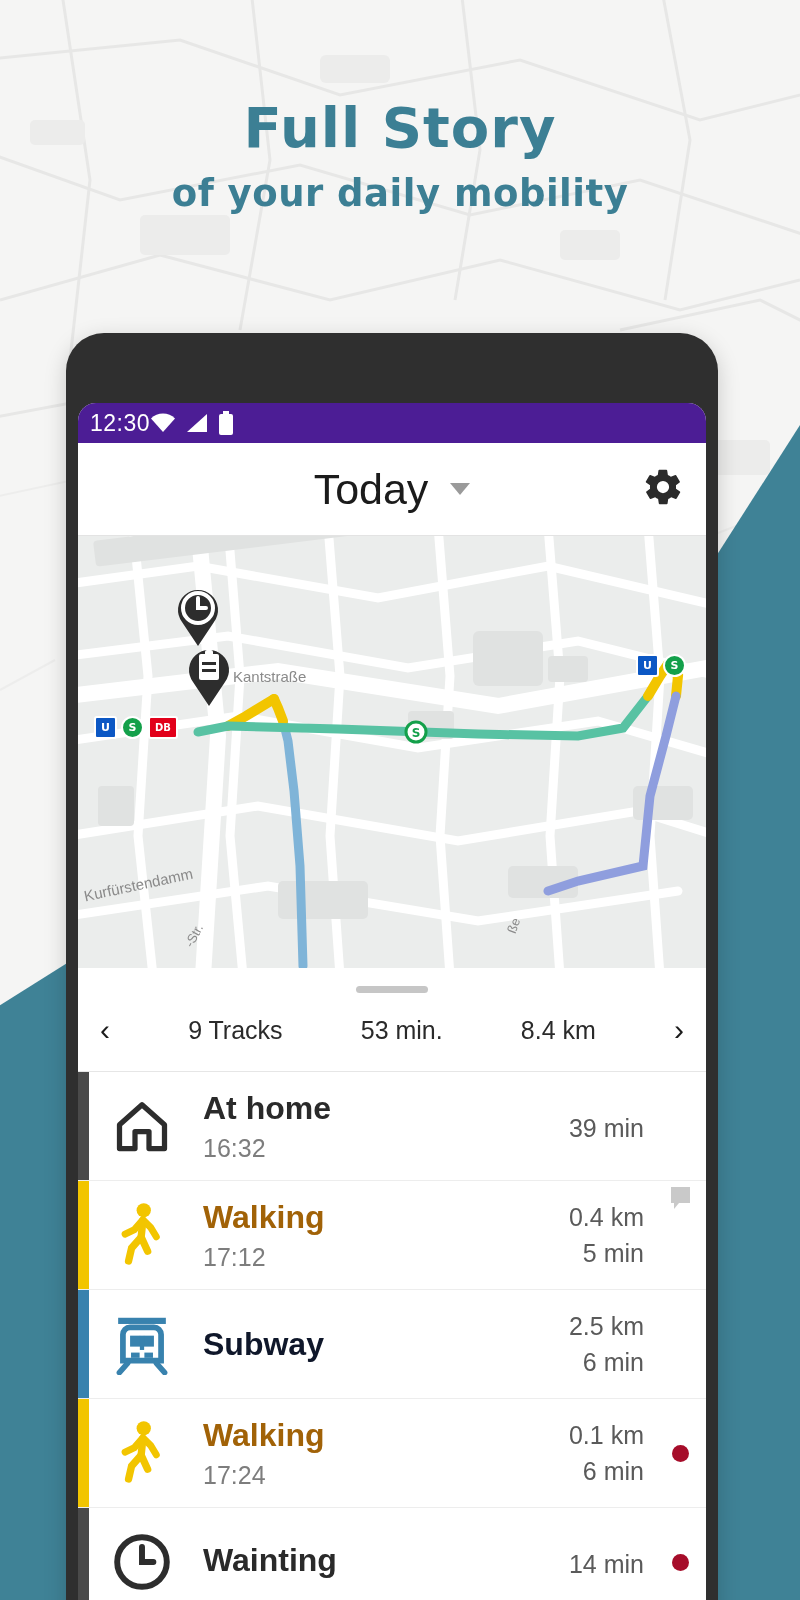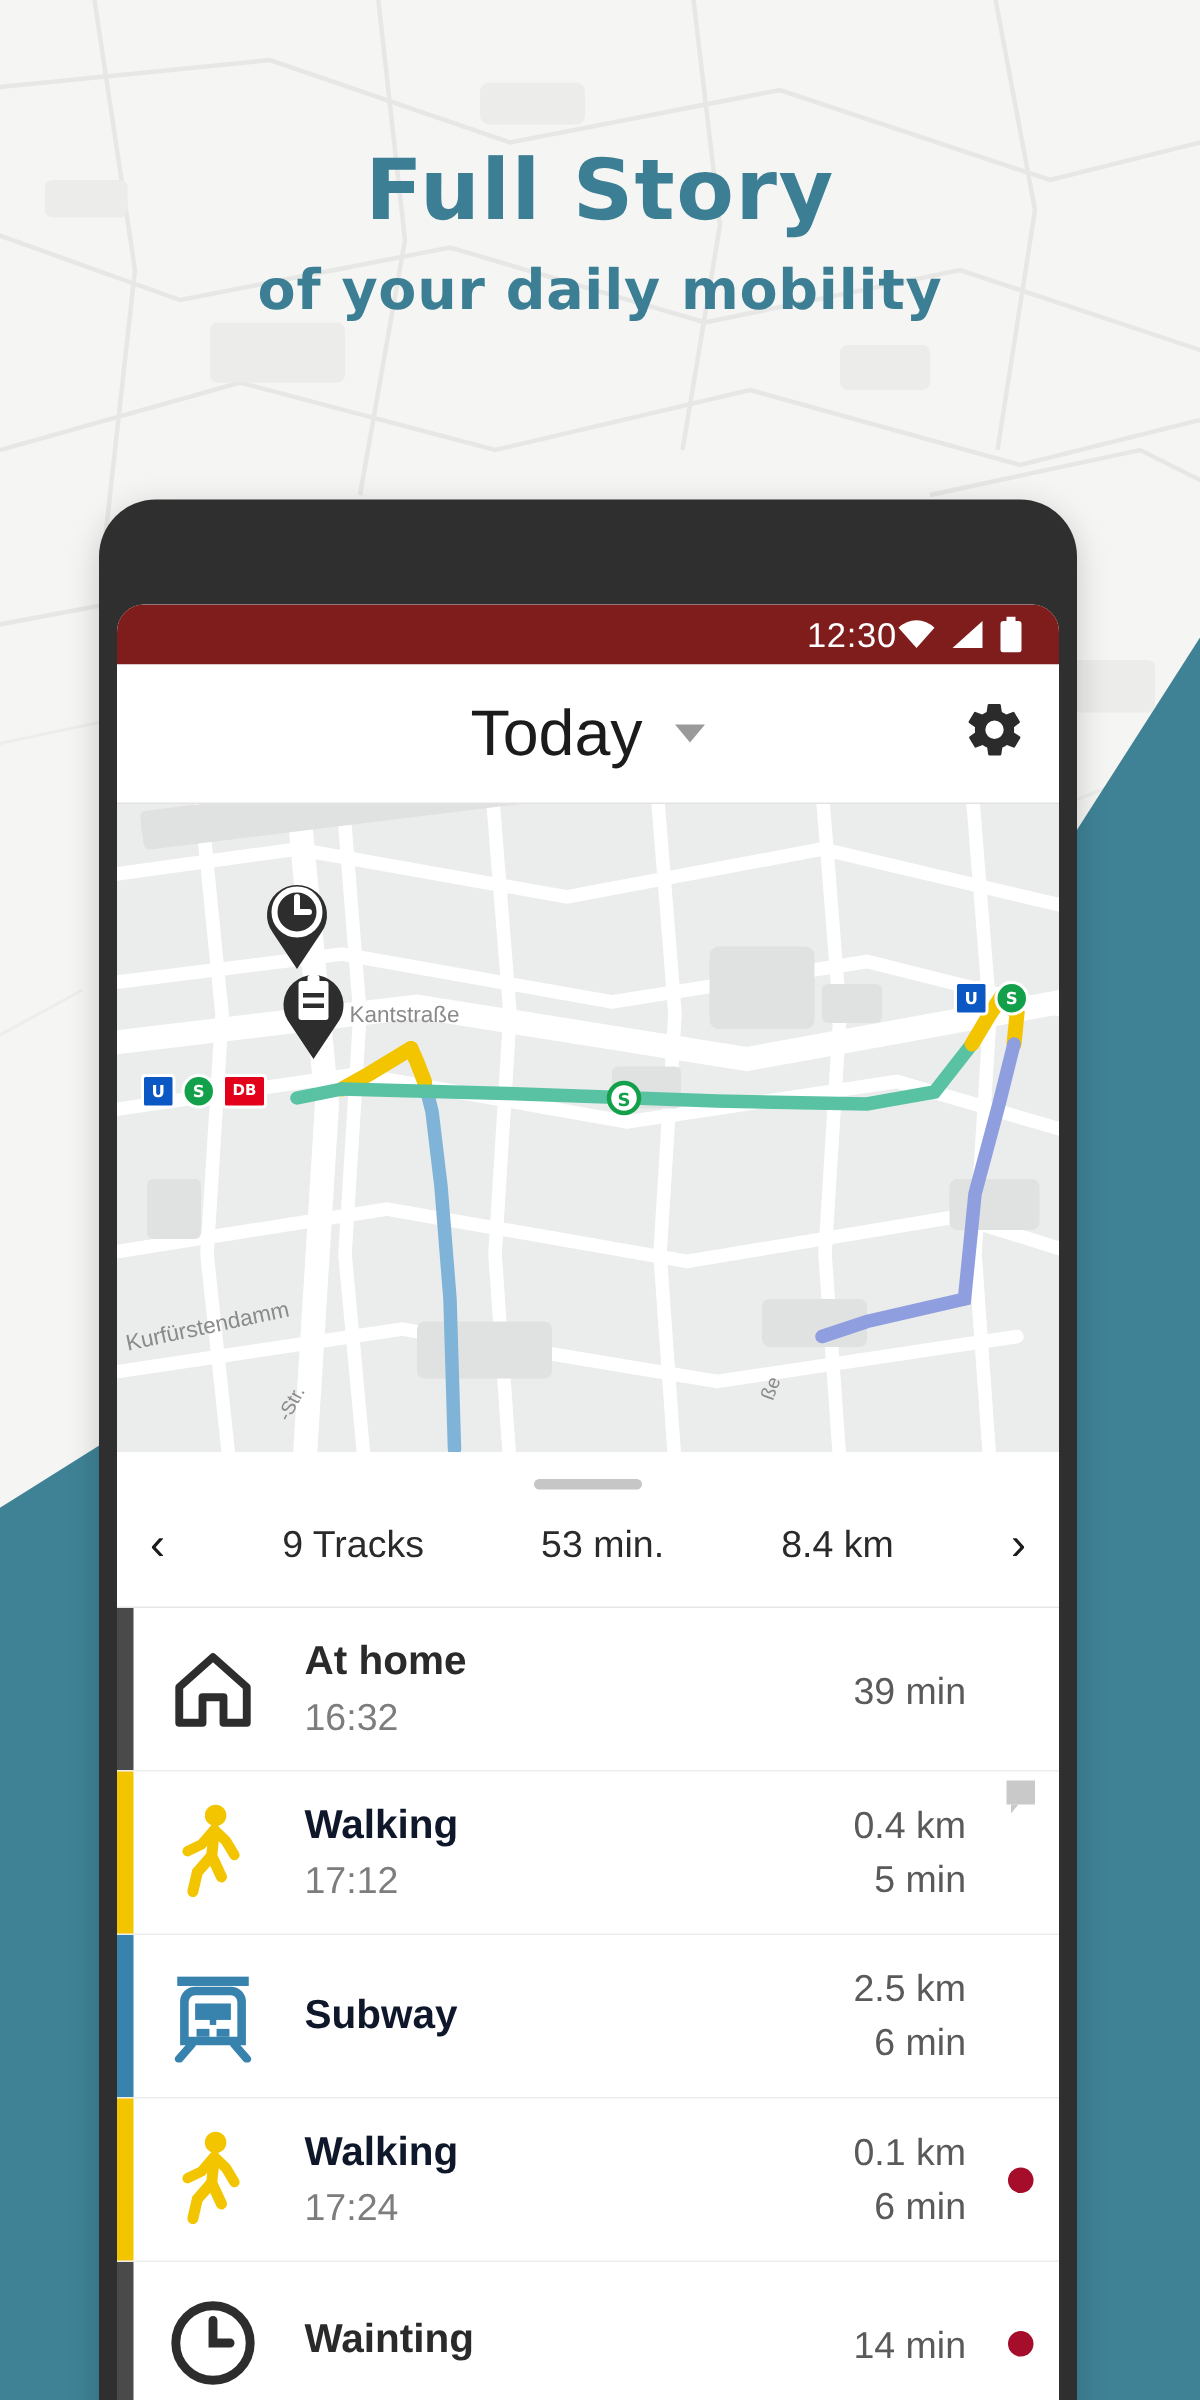--- a/index.html
+++ b/index.html
@@ -38,22 +38,22 @@
     position:absolute;left:66px;top:333px;width:652px;height:1290px;
     background:#2f2f2f;border-radius:38px 38px 0 0;z-index:10;
     box-shadow:0 6px 22px rgba(0,0,0,.18);
   }
   .screen{
     position:absolute;left:12px;top:70px;right:12px;bottom:0;
     background:#fff;border-radius:18px 18px 0 0;overflow:hidden;
   }
   
   .statusbar{
-    height:40px;background:#7f1d1d;display:flex;align-items:center;
-    justify-content:flex-end;padding:0 24px;color:#fff;
+    height:40px;background:#4c1d95;display:flex;align-items:center;
+    justify-content:flex-start;padding:0 12px;color:#fff;
   }
   .status-time{font-size:23px;font-weight:500;letter-spacing:.5px;}
   .status-icons{display:flex;align-items:center;gap:9px;}
 
   
   .appbar{
     height:92px;background:#fff;display:flex;align-items:center;
     position:relative;border-bottom:1px solid #e3e3e3;
   }
   .appbar-title-wrap{
@@ -85,30 +85,30 @@
   }
   .stat{font-size:25px;color:#2a2a2a;font-weight:500;}
   .chev{font-size:30px;color:#1b1b1b;line-height:1;}
 
   
   .track-list{background:#fff;}
   .track{display:flex;align-items:stretch;position:relative;height:108px;border-bottom:1px solid #ededed;}
   .track-bar{width:11px;flex:0 0 11px;}
   .track-icon{width:106px;flex:0 0 106px;display:flex;align-items:center;justify-content:center;}
   .track-main{flex:1;display:flex;flex-direction:column;justify-content:center;padding-left:8px;}
-  .track-title{font-size:27px;font-weight:bold;line-height:1.25;}
+  .track-title{font-size:32px;font-weight:bold;line-height:1.25;}
   .track-time{font-size:25px;color:#7d7d7d;line-height:1.3;margin-top:4px;}
   .track-right{width:160px;display:flex;flex-direction:column;justify-content:center;align-items:flex-end;padding-right:10px;}
   .track-dist{font-size:25px;color:#5a5a5a;line-height:1.3;}
   .track-dur{font-size:25px;color:#5a5a5a;line-height:1.3;margin-top:4px;}
   .track-flag{width:52px;display:flex;align-items:center;justify-content:center;}
   .note-ico{width:19px;height:16px;background:#c9c9c9;position:relative;align-self:flex-start;margin-top:6px;}
   .note-ico:after{content:"";position:absolute;left:3px;top:16px;border-left:5px solid #c9c9c9;border-bottom:6px solid transparent;}
   .dot{width:17px;height:17px;border-radius:50%;background:#a60d2a;}
-  .c-yellow{color:#0f172a;}
+  .c-yellow{color:#a16207;}
   .c-blue{color:#0f172a;}
   .c-dark{color:#2a2a2a;}
 </style>
 </head>
 <body>
 
 <div class="bg">
   <svg class="bg-map" width="800" height="1600" viewBox="0 0 800 1600">
     <rect width="800" height="1600" fill="#f5f5f4"></rect>
     <g stroke="#e7e7e6" stroke-width="3" fill="none">

